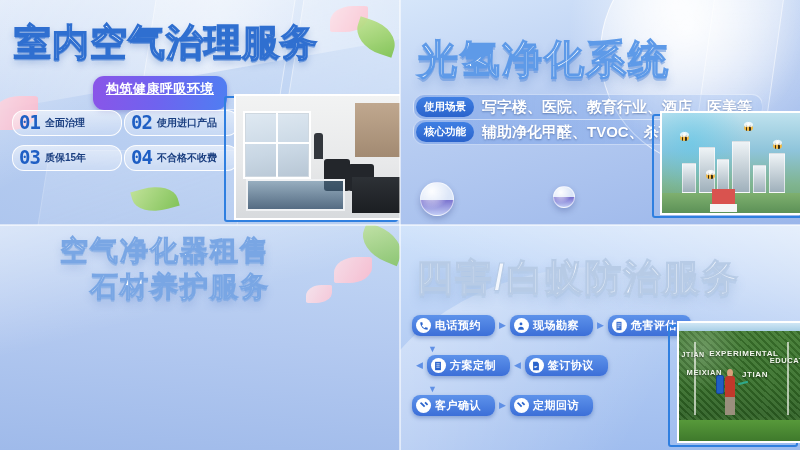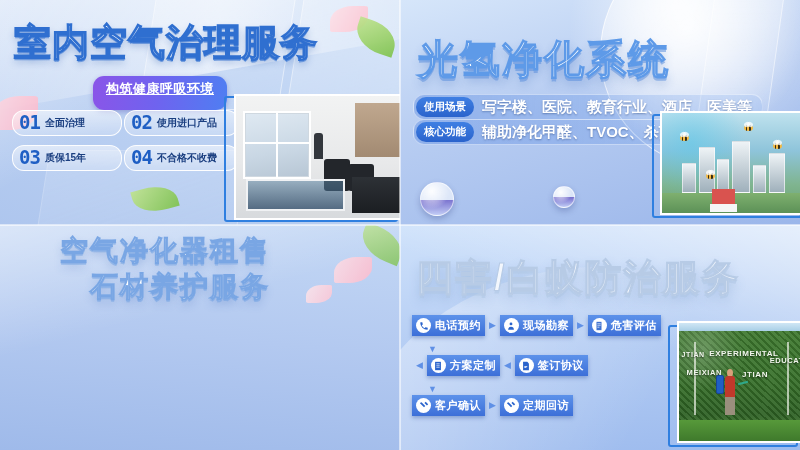--- a/index.html
+++ b/index.html
@@ -260,23 +260,23 @@
     font-size: 37px; font-weight: 800; letter-spacing: 2px;
     color: #f3f7fd;
     -webkit-text-stroke: 1.1px #b7cbe6;
     text-shadow: 0 3px 0 rgba(175,198,228,.55), 0 6px 11px rgba(90,130,190,.3);
     white-space: nowrap;
   }
   .steps { position: absolute; left: 12px; top: 90px; }
   .steprow { display: flex; align-items: center; margin-bottom: 9px; }
   .step {
     display: inline-flex; align-items: center; gap: 4px;
-    padding: 3px 4px 3px 4px;
+    padding: 3px 14px 3px 4px;
     background: linear-gradient(180deg, #5d92ea, #3c6fd8);
-    border-radius: 0;
+    border-radius: 8px;
     box-shadow: 0 2px 4px rgba(30,70,150,.35);
     white-space: nowrap;
   }
   .step .sicon {
     width: 15px; height: 15px; border-radius: 50%;
     background: #ffffff; display: inline-flex;
     align-items: center; justify-content: center; flex: 0 0 auto;
   }
   .step .sicon svg { width: 10px; height: 10px; display:block; }
   .step .slabel { color: #fff; font-size: 11px; font-weight: 800; letter-spacing: .5px; }

